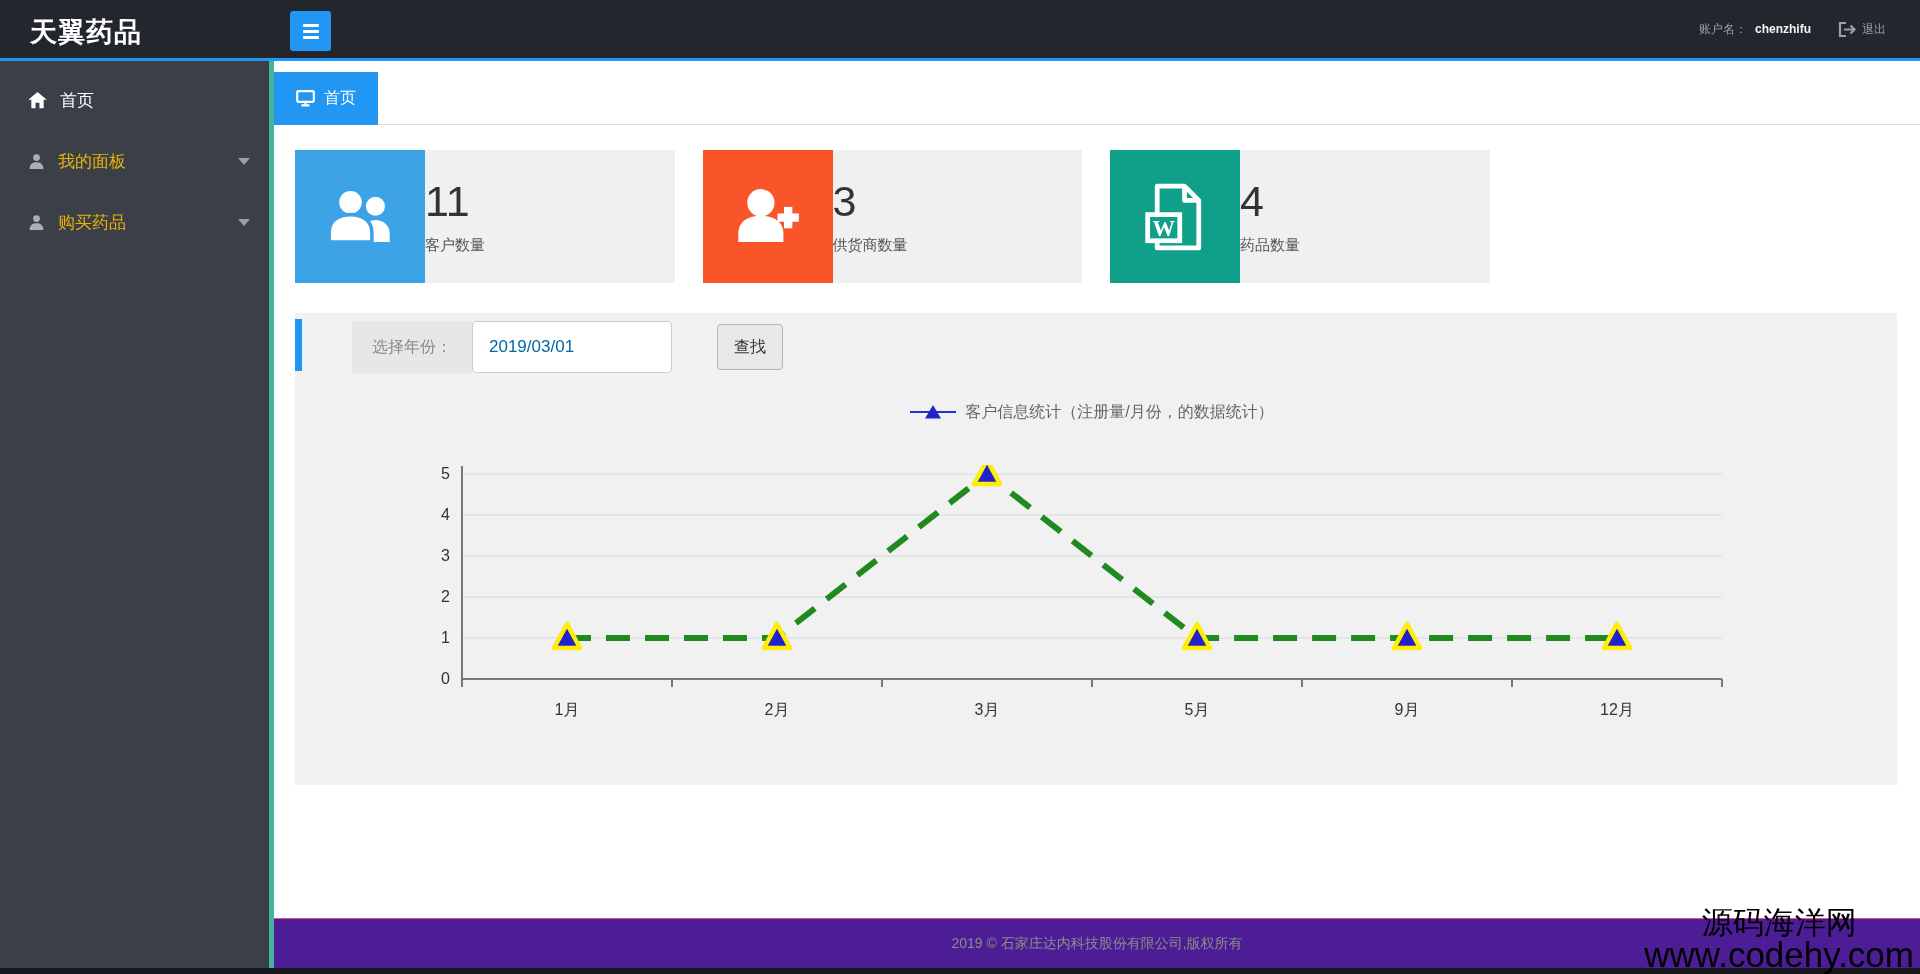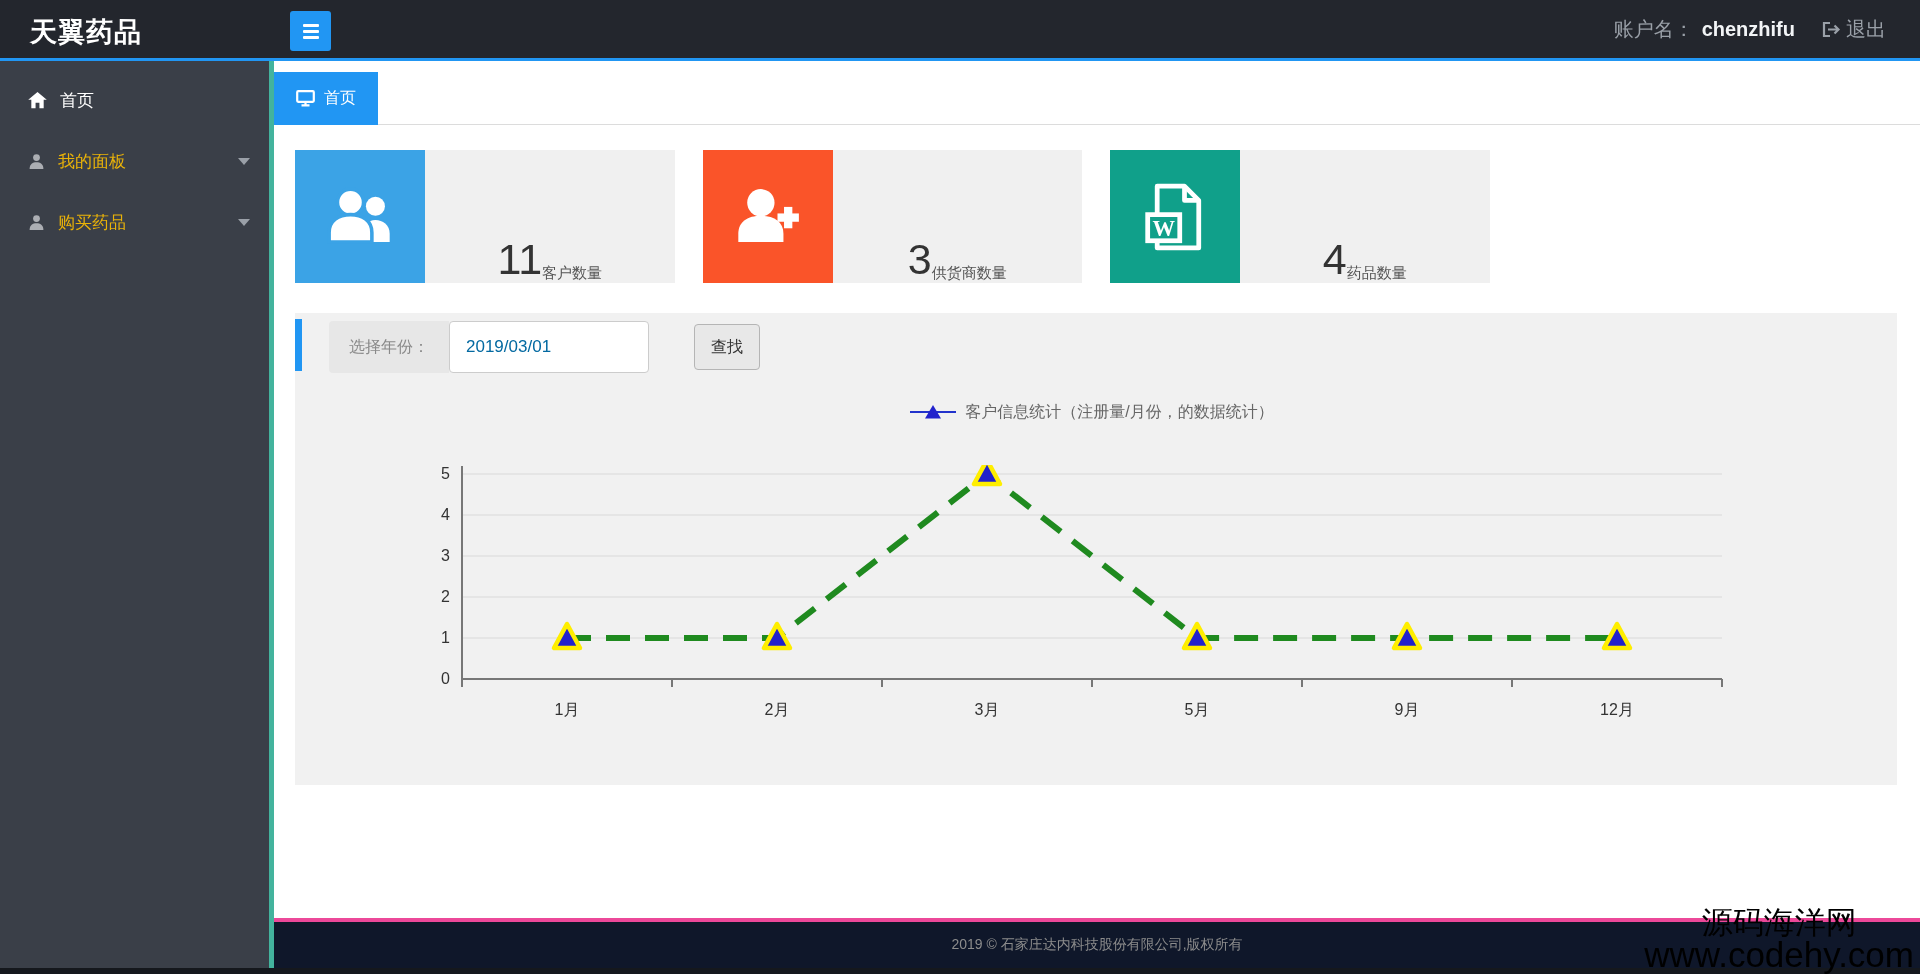--- a/index.html
+++ b/index.html
@@ -9,21 +9,21 @@
   
   .header { position:fixed; top:0; left:0; width:1920px; height:61px;
     background:#23262d; border-bottom:3px solid #2196f3; z-index:20; }
   .logo { position:absolute; left:30px; top:14px; color:#fff; font-size:27px;
     font-weight:bold; letter-spacing:1px; }
   .hamburger { position:absolute; left:290px; top:11px; width:41px; height:40px;
     background:#2196f3; border:none; border-radius:3px; cursor:pointer;
     display:flex; flex-direction:column; justify-content:center; align-items:center; gap:3px; }
   .hamburger span { display:block; width:16px; height:3px; background:#fff; border-radius:1px; }
   .header-right { position:absolute; right:34px; top:0; height:58px;
-    display:flex; align-items:center; gap:8px; font-size:20px; }
+    display:flex; align-items:center; gap:8px; font-size:12px; }
   .acct-label { color:#9aa0a8; }
   .acct-name { color:#f2f4f6; font-weight:bold; margin-right:18px; }
   .logout { display:flex; align-items:center; gap:5px; color:#9aa0a8; cursor:pointer; }
 
   
   .sidebar { position:fixed; top:61px; left:0; width:274px; height:907px;
     background:#3a3f48; z-index:10; padding-top:16px; }
   .sidebar::after { content:""; position:absolute; top:0; right:0; width:5px; height:100%;
     background:#43b39d; }
   .side-item { height:46px; margin-bottom:15px; display:flex; align-items:center;
@@ -37,42 +37,42 @@
   .main { position:absolute; left:274px; top:61px; width:1646px; height:907px;
     background:#fff; display:flex; flex-direction:column; }
   .tabbar { height:64px; border-bottom:1px solid #dcdcdc; background:#fff; }
   .tab { display:inline-flex; align-items:center; gap:9px; margin-top:11px;
     height:53px; padding:0 22px; background:#2196f3; color:#fff; font-size:16px; cursor:pointer; }
 
   .cards { display:grid; grid-template-columns:repeat(4,1fr); gap:28px;
     margin:25px 23px 0 21px; }
   .card { height:133px; background:#f0f0f0; display:flex; }
   .card-icon { width:130px; height:133px; display:flex; align-items:center; justify-content:center; }
-  .card-body { flex:1; display:flex; flex-direction:row; align-items:flex-end; justify-content:center; }
+  .card-body { flex:1; display:flex; flex-direction:column; align-items:flex-start; justify-content:center; }
   .card-value { font-size:43px; color:#333; line-height:1.1; }
   .card-label { font-size:15px; color:#555; margin-top:10px; }
 
   .panel { position:relative; margin:30px 23px 0 21px; height:472px; background:#f1f1f1; }
   .accent-bar { position:absolute; left:0; top:6px; width:7px; height:52px; background:#2196f3; }
-  .filter { position:absolute; left:34px; top:8px; display:flex; align-items:center; }
+  .filter { position:absolute; left:57px; top:8px; display:flex; align-items:center; }
   .filter-addon { height:52px; line-height:52px; padding:0 20px; background:#e7e7e7;
     color:#8a8a8a; font-size:16px; border-radius:4px 0 0 4px; }
   .date-input { width:200px; height:52px; border:1px solid #ccc; border-radius:4px;
     background:#fff; padding:0 16px; font-size:17px; color:#0369a1;
     font-family:"Liberation Sans", sans-serif; }
   .search-btn { margin-left:45px; height:46px; padding:0 16px; background:#e8e8e8;
     border:1px solid #b5b5b5; border-radius:4px; font-size:16px; color:#333; cursor:pointer;
     font-family:"Liberation Sans", sans-serif; }
   .legend { position:absolute; left:137px; top:88px; width:1320px; height:22px;
     display:flex; align-items:center; justify-content:center; gap:9px;
     font-size:16px; color:#666; }
   #chart-svg { position:absolute; left:137px; top:152px; }
 
   
-  .footer { margin-top:auto; height:50px; background:#0f172a; border-top:4px solid #ec4899;
+  .footer { margin-top:auto; height:50px; background:#4c1d95; border-top:1px solid #ec4899;
     display:flex; align-items:center; justify-content:center;
     font-size:14px; color:#8c8c8c; }
   .bottom-bar { position:fixed; left:0; bottom:0; width:1920px; height:6px;
     background:#15181d; z-index:30; }
   .watermark { position:fixed; right:6px; bottom:3px; z-index:40; text-align:center;
     color:#000; line-height:0.95; }
   .watermark .wm1 { font-size:31px; }
   .watermark .wm2 { font-size:35px; }
 </style>
 </head>

